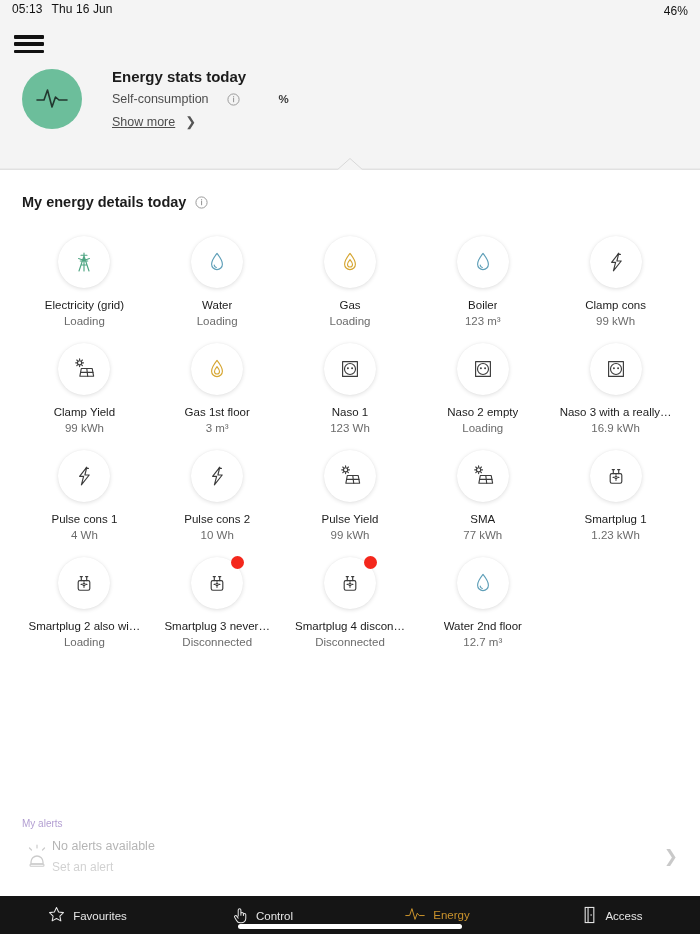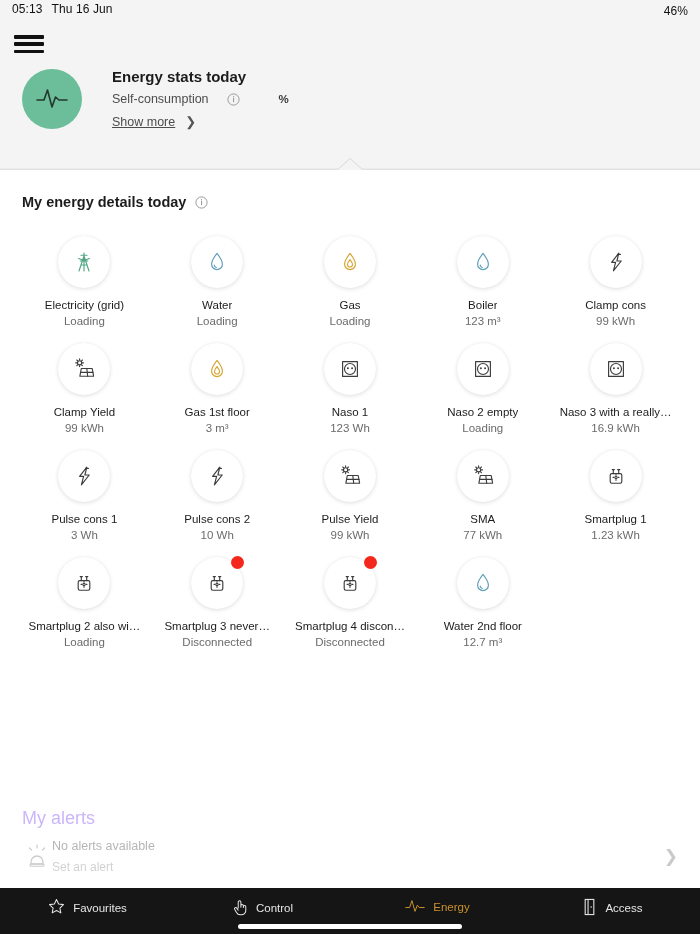--- a/index.html
+++ b/index.html
@@ -128,34 +128,34 @@
   .tile-val {
     margin-top: 4px; font-size: 11.5px; color: #6b6b6b; text-align: center;
   }
 
   
   .alerts {
     position: absolute; left: 0; right: 0; bottom: 46px;
     padding: 0 18px 14px 22px;
     opacity: .45;
   }
-  .alerts-title { font-size: 18px; color: #8b5cf6; }
+  .alerts-title { font-size: 10px; color: #4c1d95; }
   .alerts-row {
     display: flex; align-items: center; gap: 0;
     margin-top: 10px; padding-right: 4px;
   }
   .alerts-text { flex: 1; }
   .alerts-main { font-size: 12.5px; color: #5a5a5a; }
   .alerts-sec { font-size: 12px; color: #9a9a9a; margin-top: 7px; }
   .alerts-chev { font-size: 17px; color: #8a8a8a; }
 
   
   .tabbar {
     position: absolute; left: 0; right: 0; bottom: 0;
-    height: 46px; background: #151515;
+    height: 38px; background: #151515;
     display: flex; align-items: flex-start;
     padding-top: 10px;
   }
   .tab {
     flex: 1; display: flex; align-items: center; justify-content: center;
     gap: 8px; color: #e6e6e6; font-size: 11.5px; cursor: pointer;
   }
   .tab.active { color: #c9922c; }
   .home-ind {
     position: absolute; left: 50%; transform: translateX(-50%);
@@ -373,21 +373,21 @@
     <div class="tile">
       <div class="tile-ico-wrap">
         <div class="tile-ico">
           <svg width="24" height="24" viewBox="0 0 24 24">
             <path d="M14.8 3.2 L7.6 12.3 H11.6 L9.4 20.8 L17.2 11 H12.9 Z" stroke="#3c3c3c" stroke-width="1.15" fill="none" stroke-linecap="round" stroke-linejoin="round"></path>
             <path d="M13.6 4.4 L16.4 4.4" stroke="#3c3c3c" stroke-width="1.15" fill="none" stroke-linecap="round" stroke-linejoin="round"></path>
           </svg>
         </div>
       </div>
       <div class="tile-name">Pulse cons 1</div>
-      <div class="tile-val">3 Wh</div>
+      <div class="tile-val">4 Wh</div>
     </div>
     <div class="tile">
       <div class="tile-ico-wrap">
         <div class="tile-ico">
           <svg width="24" height="24" viewBox="0 0 24 24">
             <path d="M14.8 3.2 L7.6 12.3 H11.6 L9.4 20.8 L17.2 11 H12.9 Z" stroke="#3c3c3c" stroke-width="1.15" fill="none" stroke-linecap="round" stroke-linejoin="round"></path>
             <path d="M13.6 4.4 L16.4 4.4" stroke="#3c3c3c" stroke-width="1.15" fill="none" stroke-linecap="round" stroke-linejoin="round"></path>
           </svg>
         </div>
       </div>

